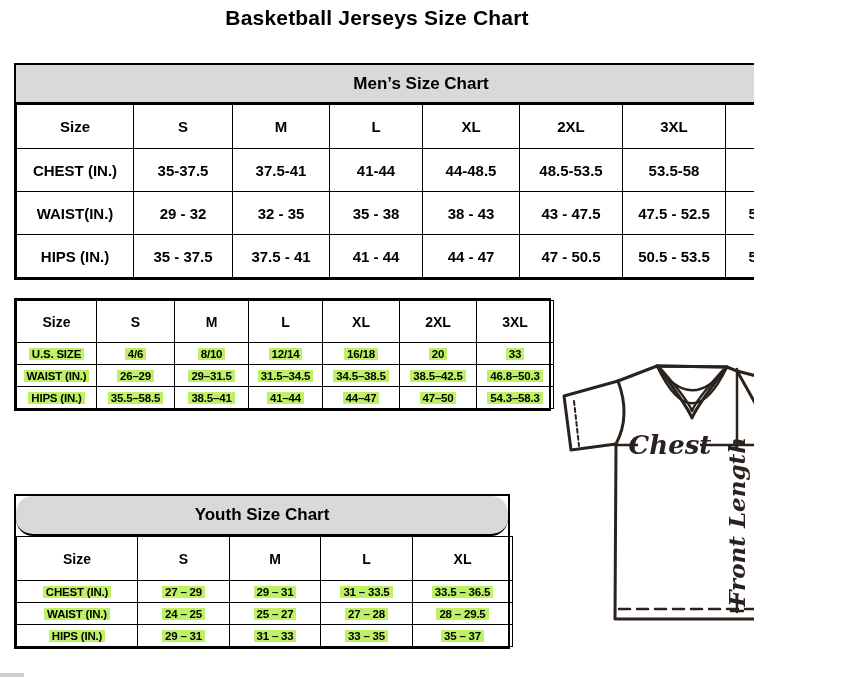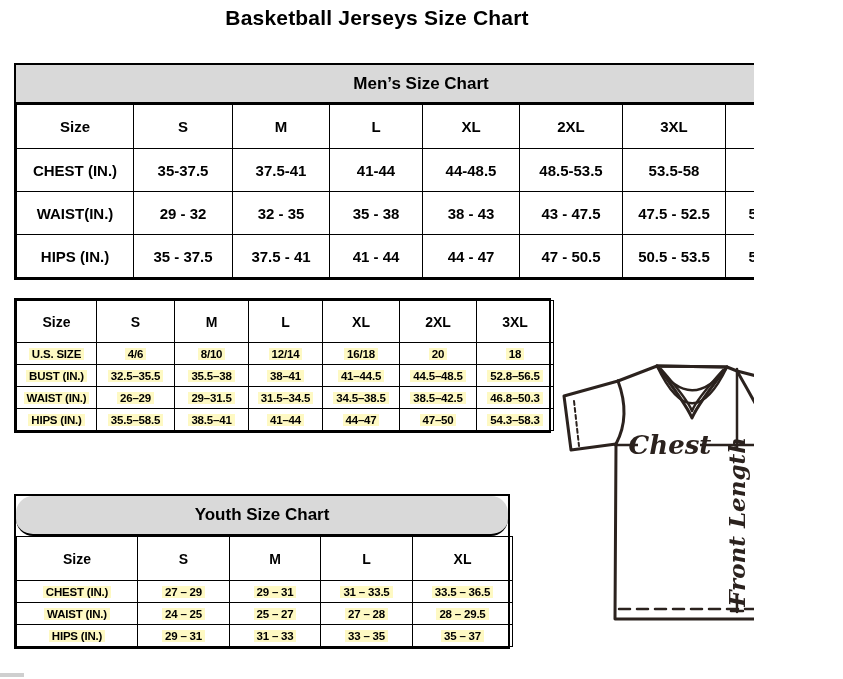--- a/index.html
+++ b/index.html
@@ -37,21 +37,21 @@
   #women-table tbody th,#women-table tbody td{font-size:11.5px;letter-spacing:-.2px;}
   
   #youth-chart{left:14px;top:494px;width:492px;}
   #youth-chart .chart-bar{height:38px;border-radius:17px;}
   #youth-table thead tr{height:44px;}
   #youth-table tbody tr{height:22px;}
   #youth-table thead th{font-size:14px;}
   #youth-table tbody th,#youth-table tbody td{font-size:11.5px;letter-spacing:-.2px;}
   
   table.compact tbody td span, table.compact tbody th span{
-    background:#fef9c3;padding:0 3px;
+    background:#bef264;padding:0 3px;
   }
   
   #jersey{position:absolute;left:552px;top:356px;width:290px;height:314px;}
   #jersey svg{display:block;}
   .jersey-text{
     font-family:"DejaVu Serif",serif;font-style:italic;font-weight:bold;fill:#2b221e;
   }
   
   #hscroll-left{position:absolute;left:0;top:673px;width:24px;height:4px;background:#cfcfcf;}
   #hscroll-right{position:absolute;left:816px;top:672px;width:27px;height:3px;background:#c6c6c6;border-left:3px solid #9a9a9a;}
@@ -146,30 +146,21 @@
           </tr>
         </thead>
         <tbody>
           <tr>
             <th><span>U.S. SIZE</span></th>
             <td><span>4/6</span></td>
             <td><span>8/10</span></td>
             <td><span>12/14</span></td>
             <td><span>16/18</span></td>
             <td><span>20</span></td>
-            <td><span>18</span></td>
-          </tr>
-          <tr>
-            <th><span>BUST (IN.)</span></th>
-            <td><span>32.5–35.5</span></td>
-            <td><span>35.5–38</span></td>
-            <td><span>38–41</span></td>
-            <td><span>41–44.5</span></td>
-            <td><span>44.5–48.5</span></td>
-            <td><span>52.8–56.5</span></td>
+            <td><span>33</span></td>
           </tr>
           <tr>
             <th><span>WAIST (IN.)</span></th>
             <td><span>26–29</span></td>
             <td><span>29–31.5</span></td>
             <td><span>31.5–34.5</span></td>
             <td><span>34.5–38.5</span></td>
             <td><span>38.5–42.5</span></td>
             <td><span>46.8–50.3</span></td>
           </tr>

